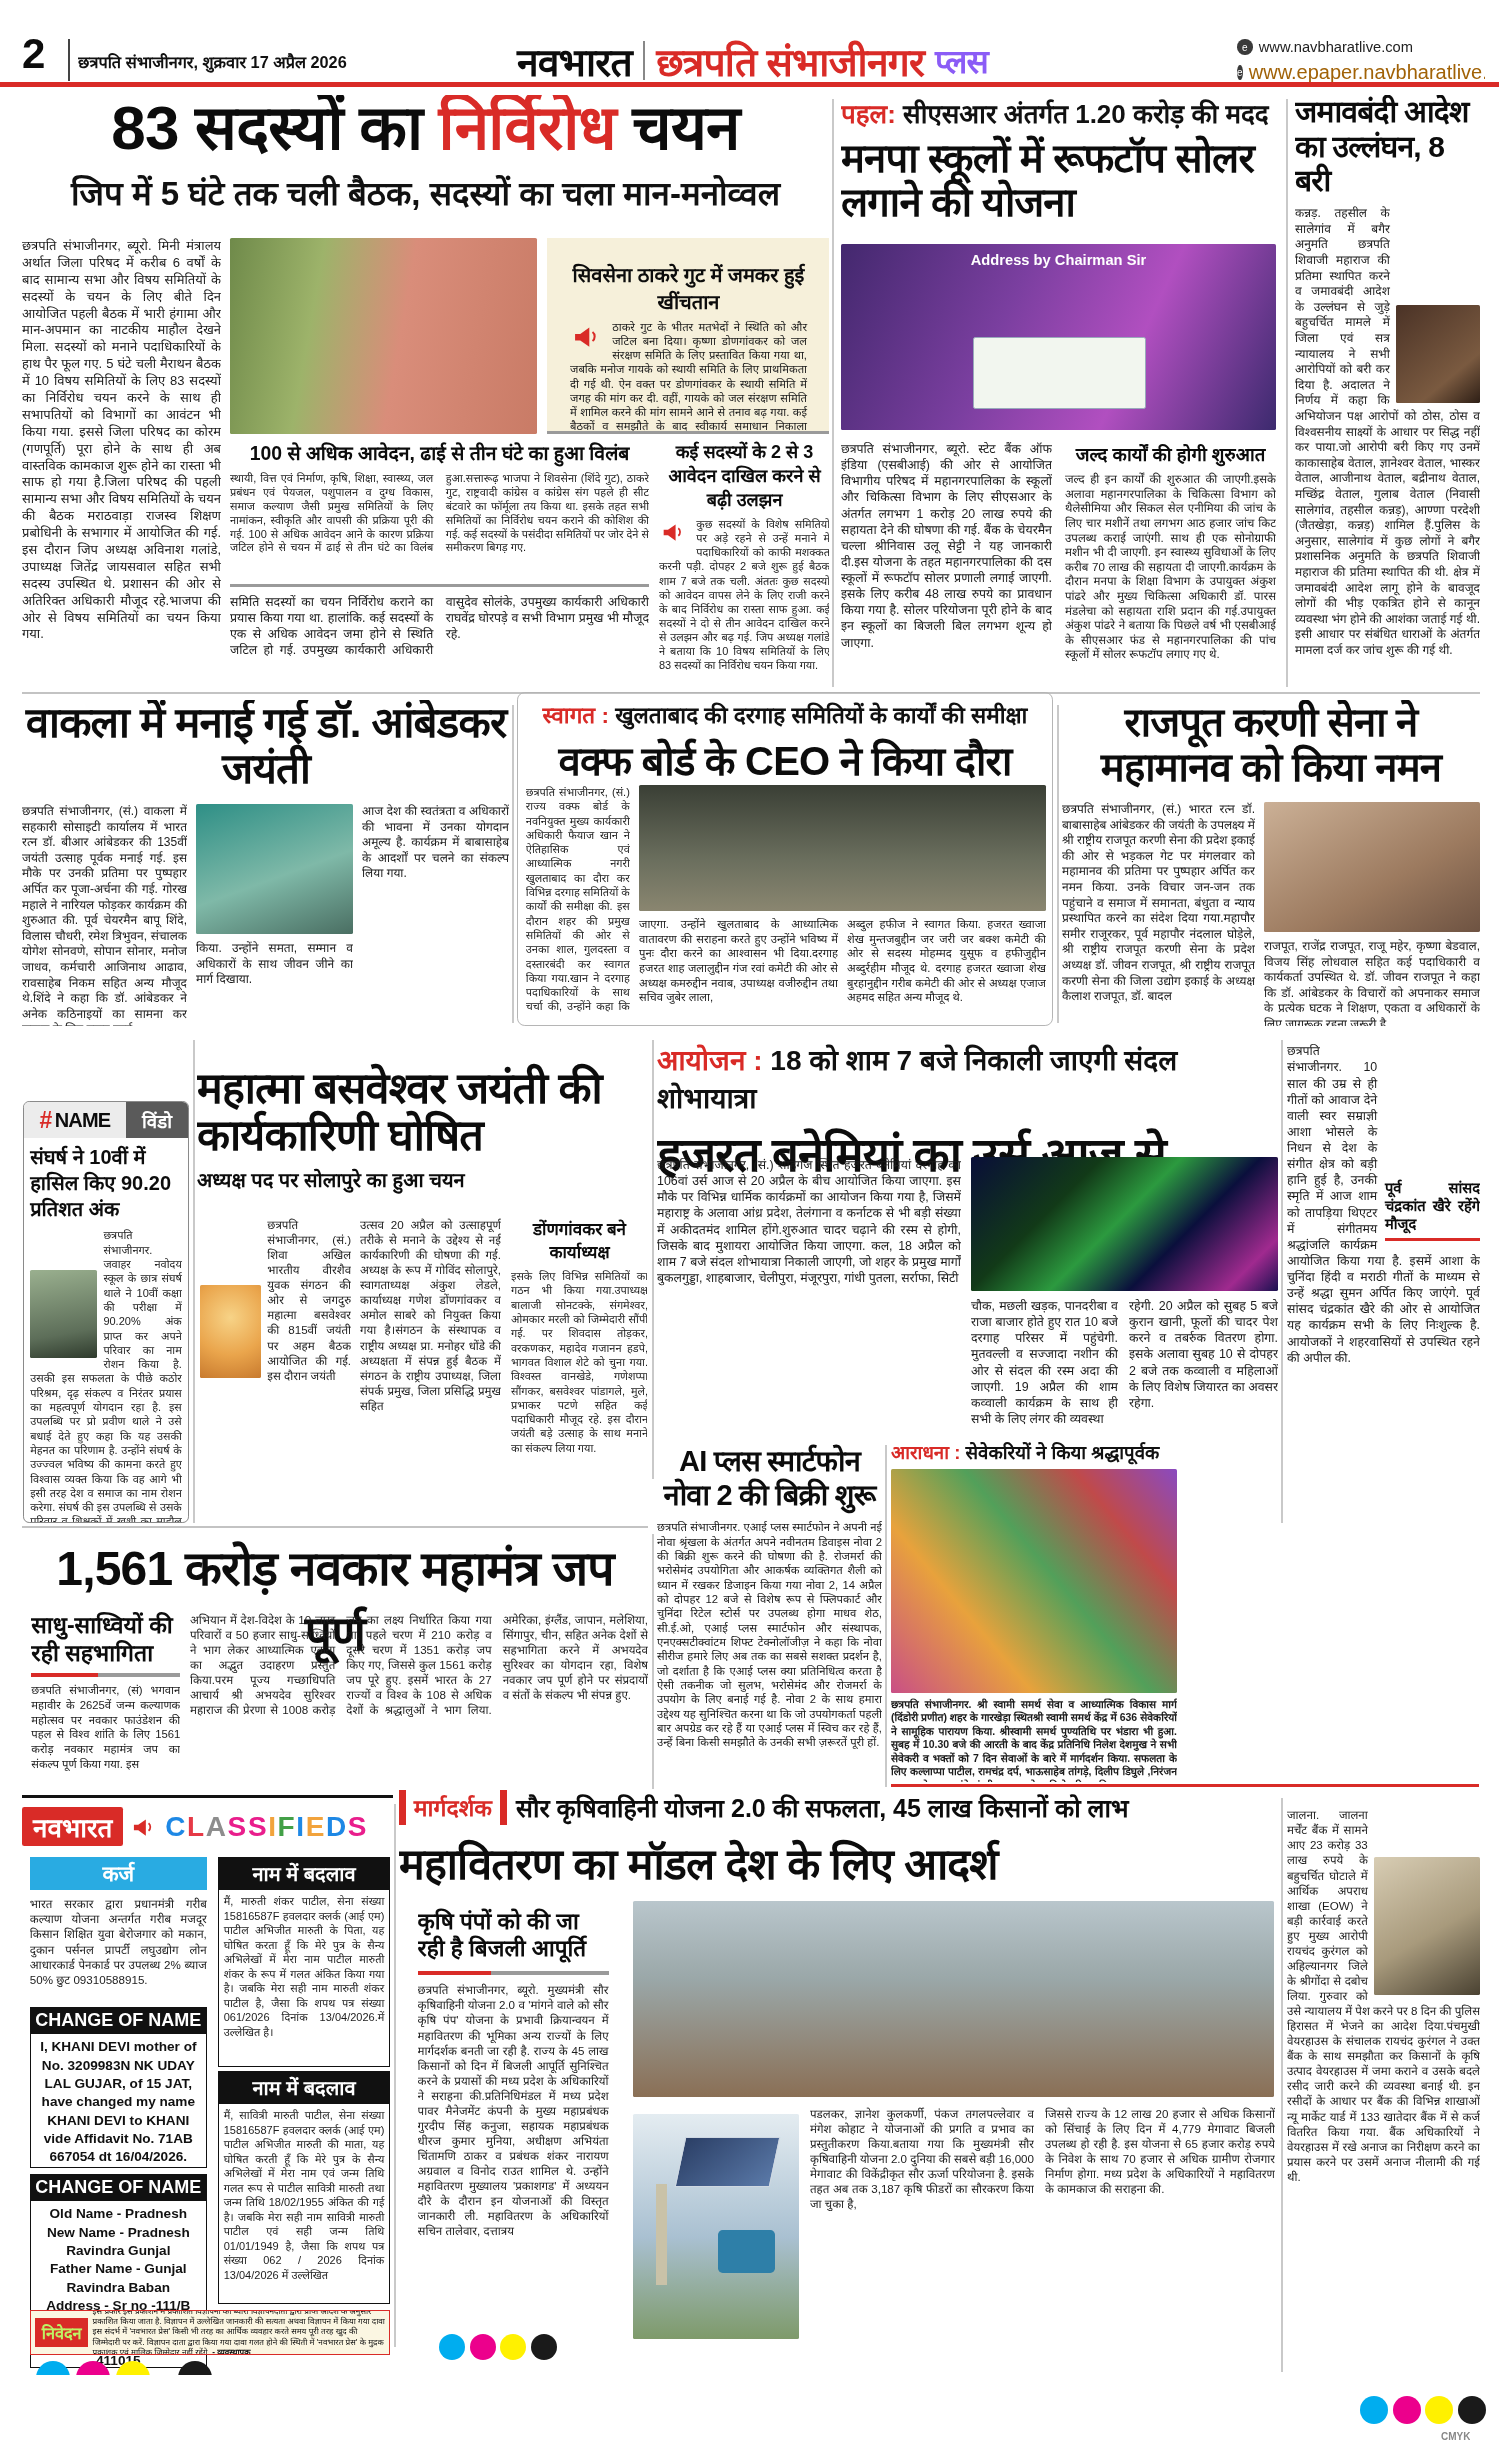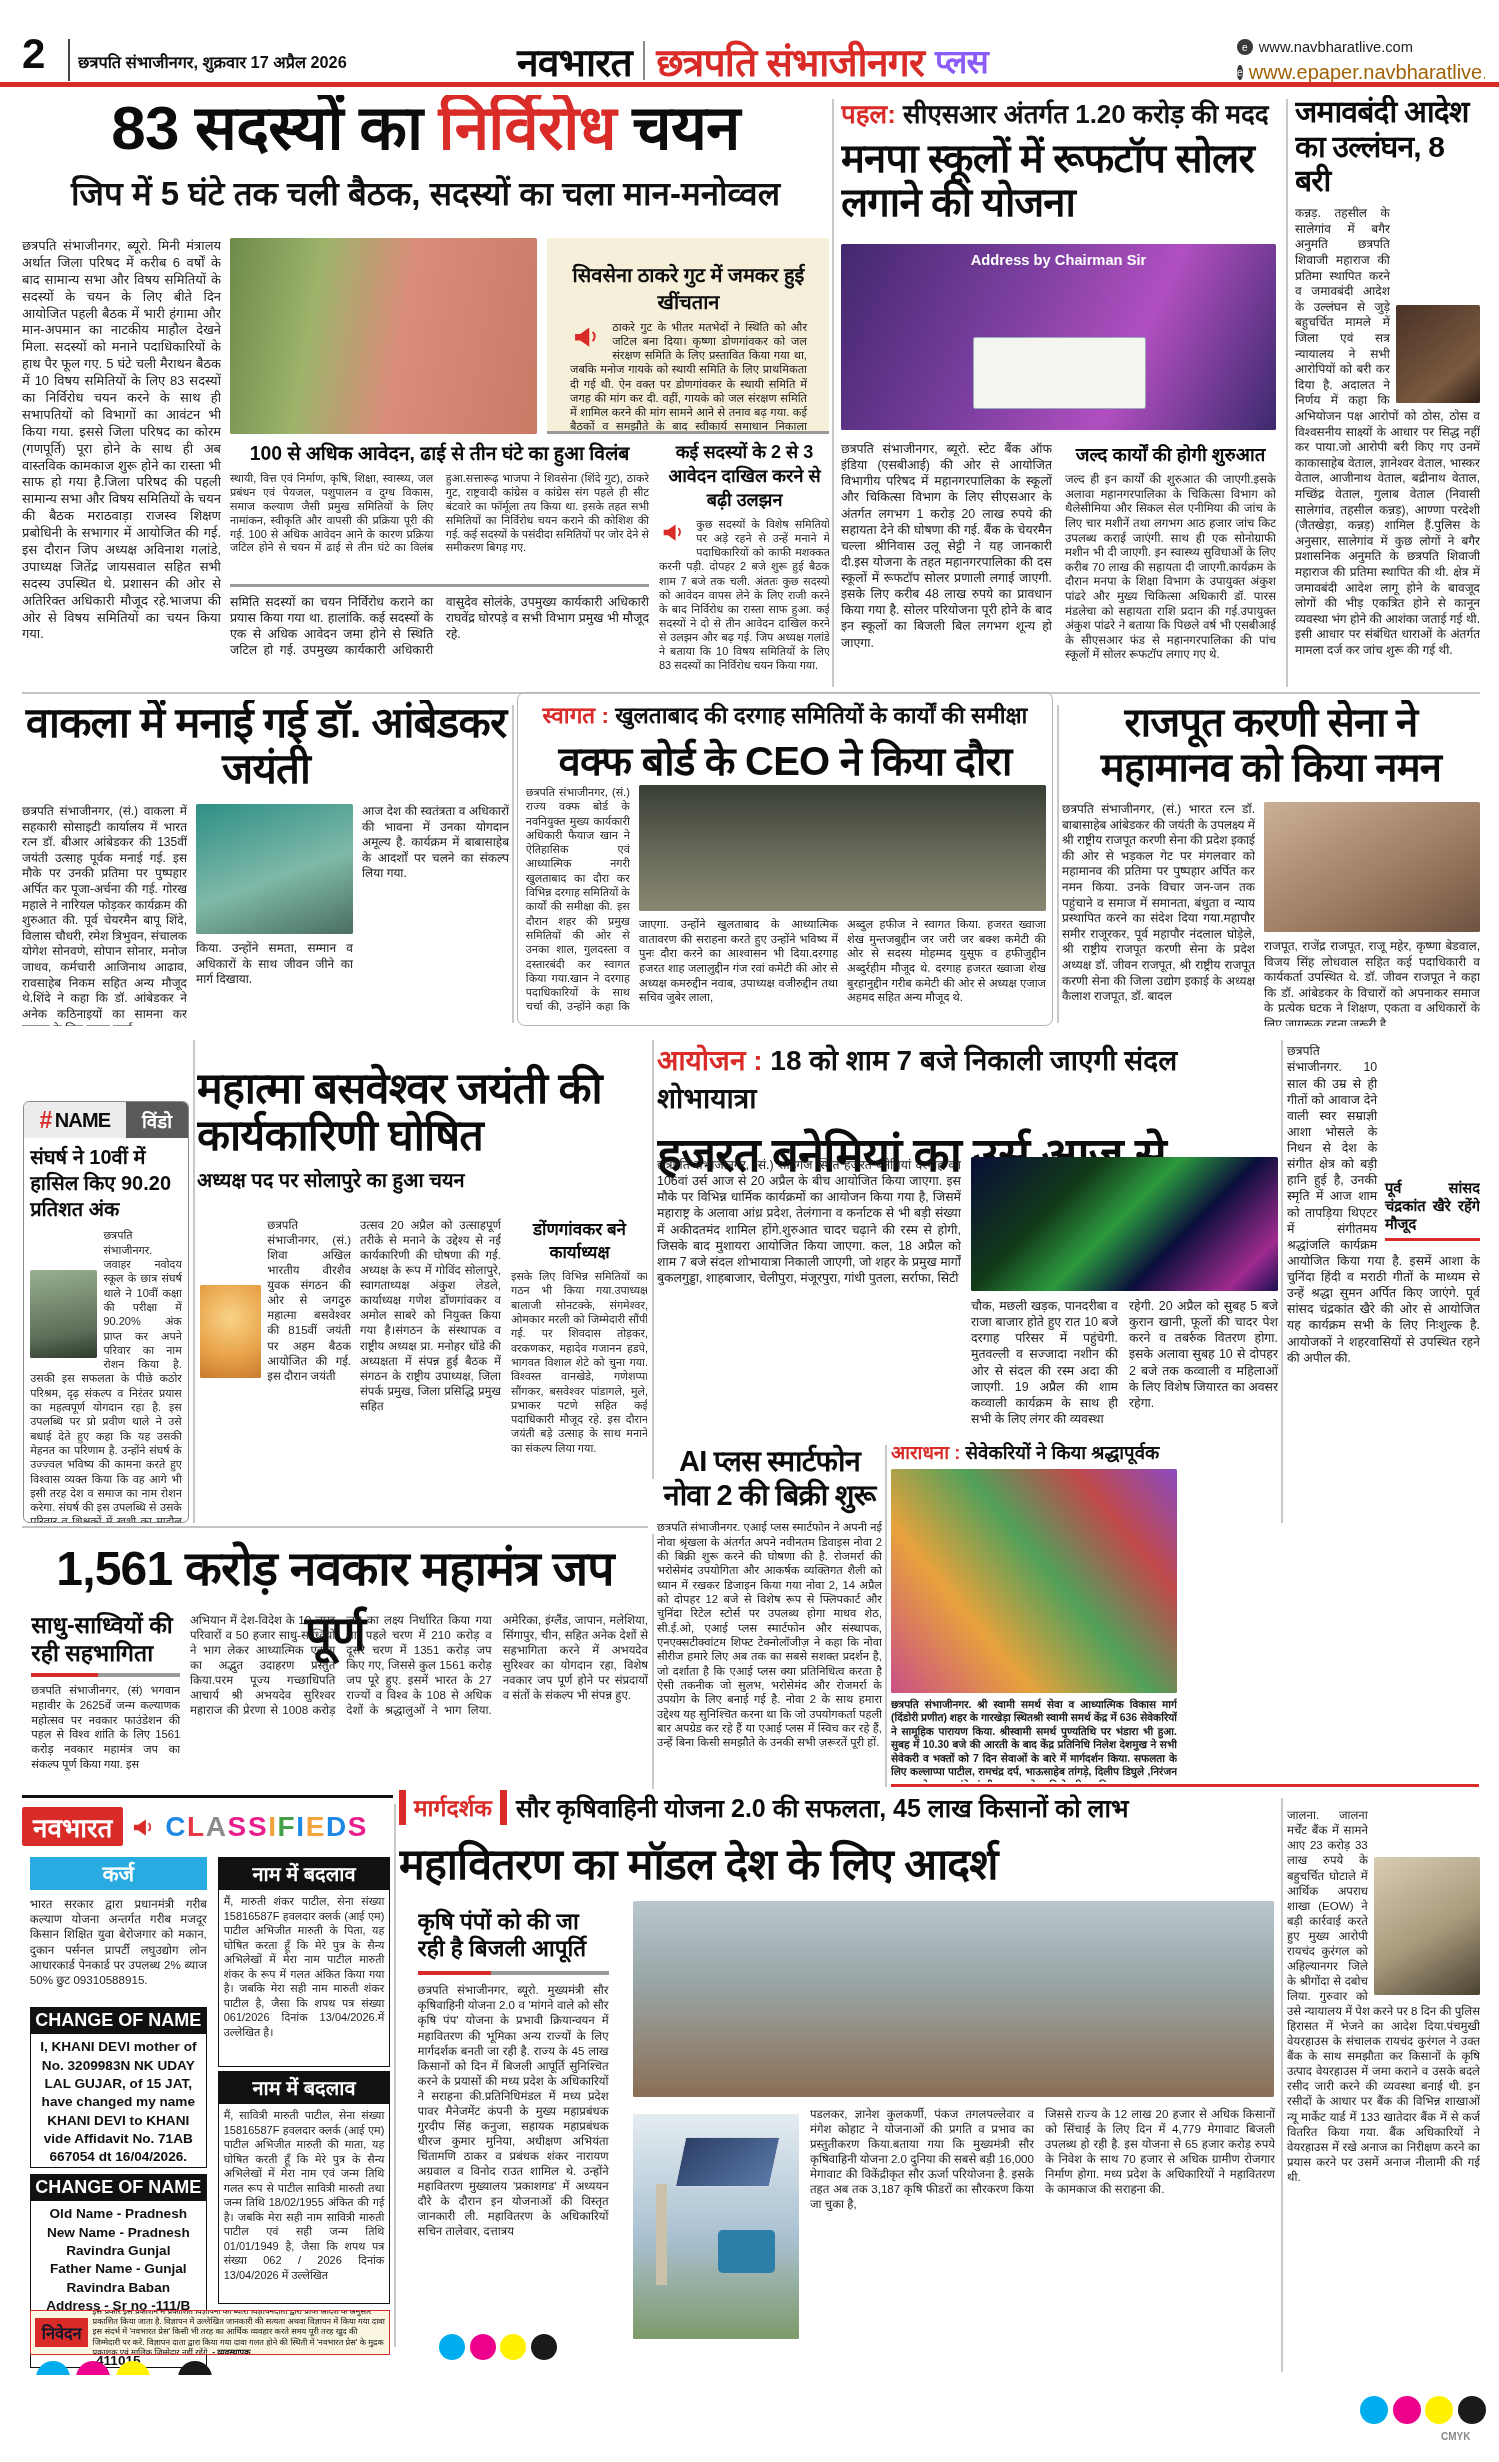--- a/index.html
+++ b/index.html
@@ -274,21 +274,21 @@
   </div>
   <div class="a" style="left:196px;top:56px;width:172px;height:210px;border:1.6px solid #111;box-sizing:border-box">
     <div class="boxhdr" style="font-size:20px;padding:2.3px 0">नाम में बदलाव</div>
     <div class="bt" style="font-size:11px;line-height:1.32;padding:4.7px">मैं, मारुती शंकर पाटील, सेना संख्या 15816587F हवलदार क्लर्क (आई एम) पाटील अभिजीत मारुती के पिता, यह घोषित करता हूँ कि मेरे पुत्र के सैन्य अभिलेखों में मेरा नाम पाटील मारुती शंकर के रूप में गलत अंकित किया गया है। जबकि मेरा सही नाम मारुती शंकर पाटील है, जैसा कि शपथ पत्र संख्या 061/2026 दिनांक 13/04/2026.में उल्लेखित है।</div>
   </div>
   <div class="a" style="left:196px;top:270px;width:172px;height:233px;border:1.6px solid #111;box-sizing:border-box">
     <div class="boxhdr" style="font-size:20px;padding:2.3px 0">नाम में बदलाव</div>
     <div class="bt" style="font-size:11px;line-height:1.32;padding:4.7px">मैं, सावित्री मारुती पाटील, सेना संख्या 15816587F हवलदार क्लर्क (आई एम) पाटील अभिजीत मारुती की माता, यह घोषित करती हूँ कि मेरे पुत्र के सैन्य अभिलेखों में मेरा नाम एवं जन्म तिथि गलत रूप से पाटील सावित्री मारुती तथा जन्म तिथि 18/02/1955 अंकित की गई है। जबकि मेरा सही नाम सावित्री मारुती पाटील एवं सही जन्म तिथि 01/01/1949 है, जैसा कि शपथ पत्र संख्या 062 / 2026 दिनांक 13/04/2026 में उल्लेखित</div>
   </div>
   <div class="a" style="left:7.8px;top:509px;width:360px;height:45px;border:1.6px solid #d92b27;background:#fbf6e2;box-sizing:border-box;display:flex;align-items:center">
-    <div style="background:#d92b27;color:#0f172a;font-size:16.3px;font-weight:800;padding:3.1px 6.2px;margin:0 4.7px;white-space:nowrap">निवेदन</div>
+    <div style="background:#d92b27;color:#bef264;font-size:16.3px;font-weight:800;padding:3.1px 6.2px;margin:0 4.7px;white-space:nowrap">निवेदन</div>
     <div style="font-size:8.2px;line-height:1.25;padding-right:3.1px">
       <span>इस प्रकार इस प्रकाशन में प्रकाशित विज्ञापनों का ब्यौरा विज्ञापनदाता द्वारा प्राप्त आदेश के अनुसार प्रकाशित किया जाता है. विज्ञापन में उल्लेखित जानकारी की सत्यता अथवा विज्ञापन में किया गया दावा इस संदर्भ में 'नवभारत प्रेस' किसी भी तरह का आर्थिक व्यवहार करते समय पूरी तरह खुद की जिम्मेदारी पर करें. विज्ञापन दाता द्वारा किया गया दावा गलत होने की स्थिती में 'नवभारत प्रेस' के मुद्रक प्रकाशक एवं मालिक जिम्मेदार नहीं रहेंगे.</span>
       <b>- व्यवस्थापक</b>
     </div>
   </div>
   <div class="cmyk" style="position:absolute;left:14px;top:560px">
     <span class="c1" style="width:34px;height:34px"></span><span class="c2" style="width:34px;height:34px;margin-left:6.2px"></span><span class="c3" style="width:34px;height:34px;margin-left:6.2px"></span><span class="c4" style="width:34px;height:34px;margin-left:28px"></span>
   </div>
 </div>
 

